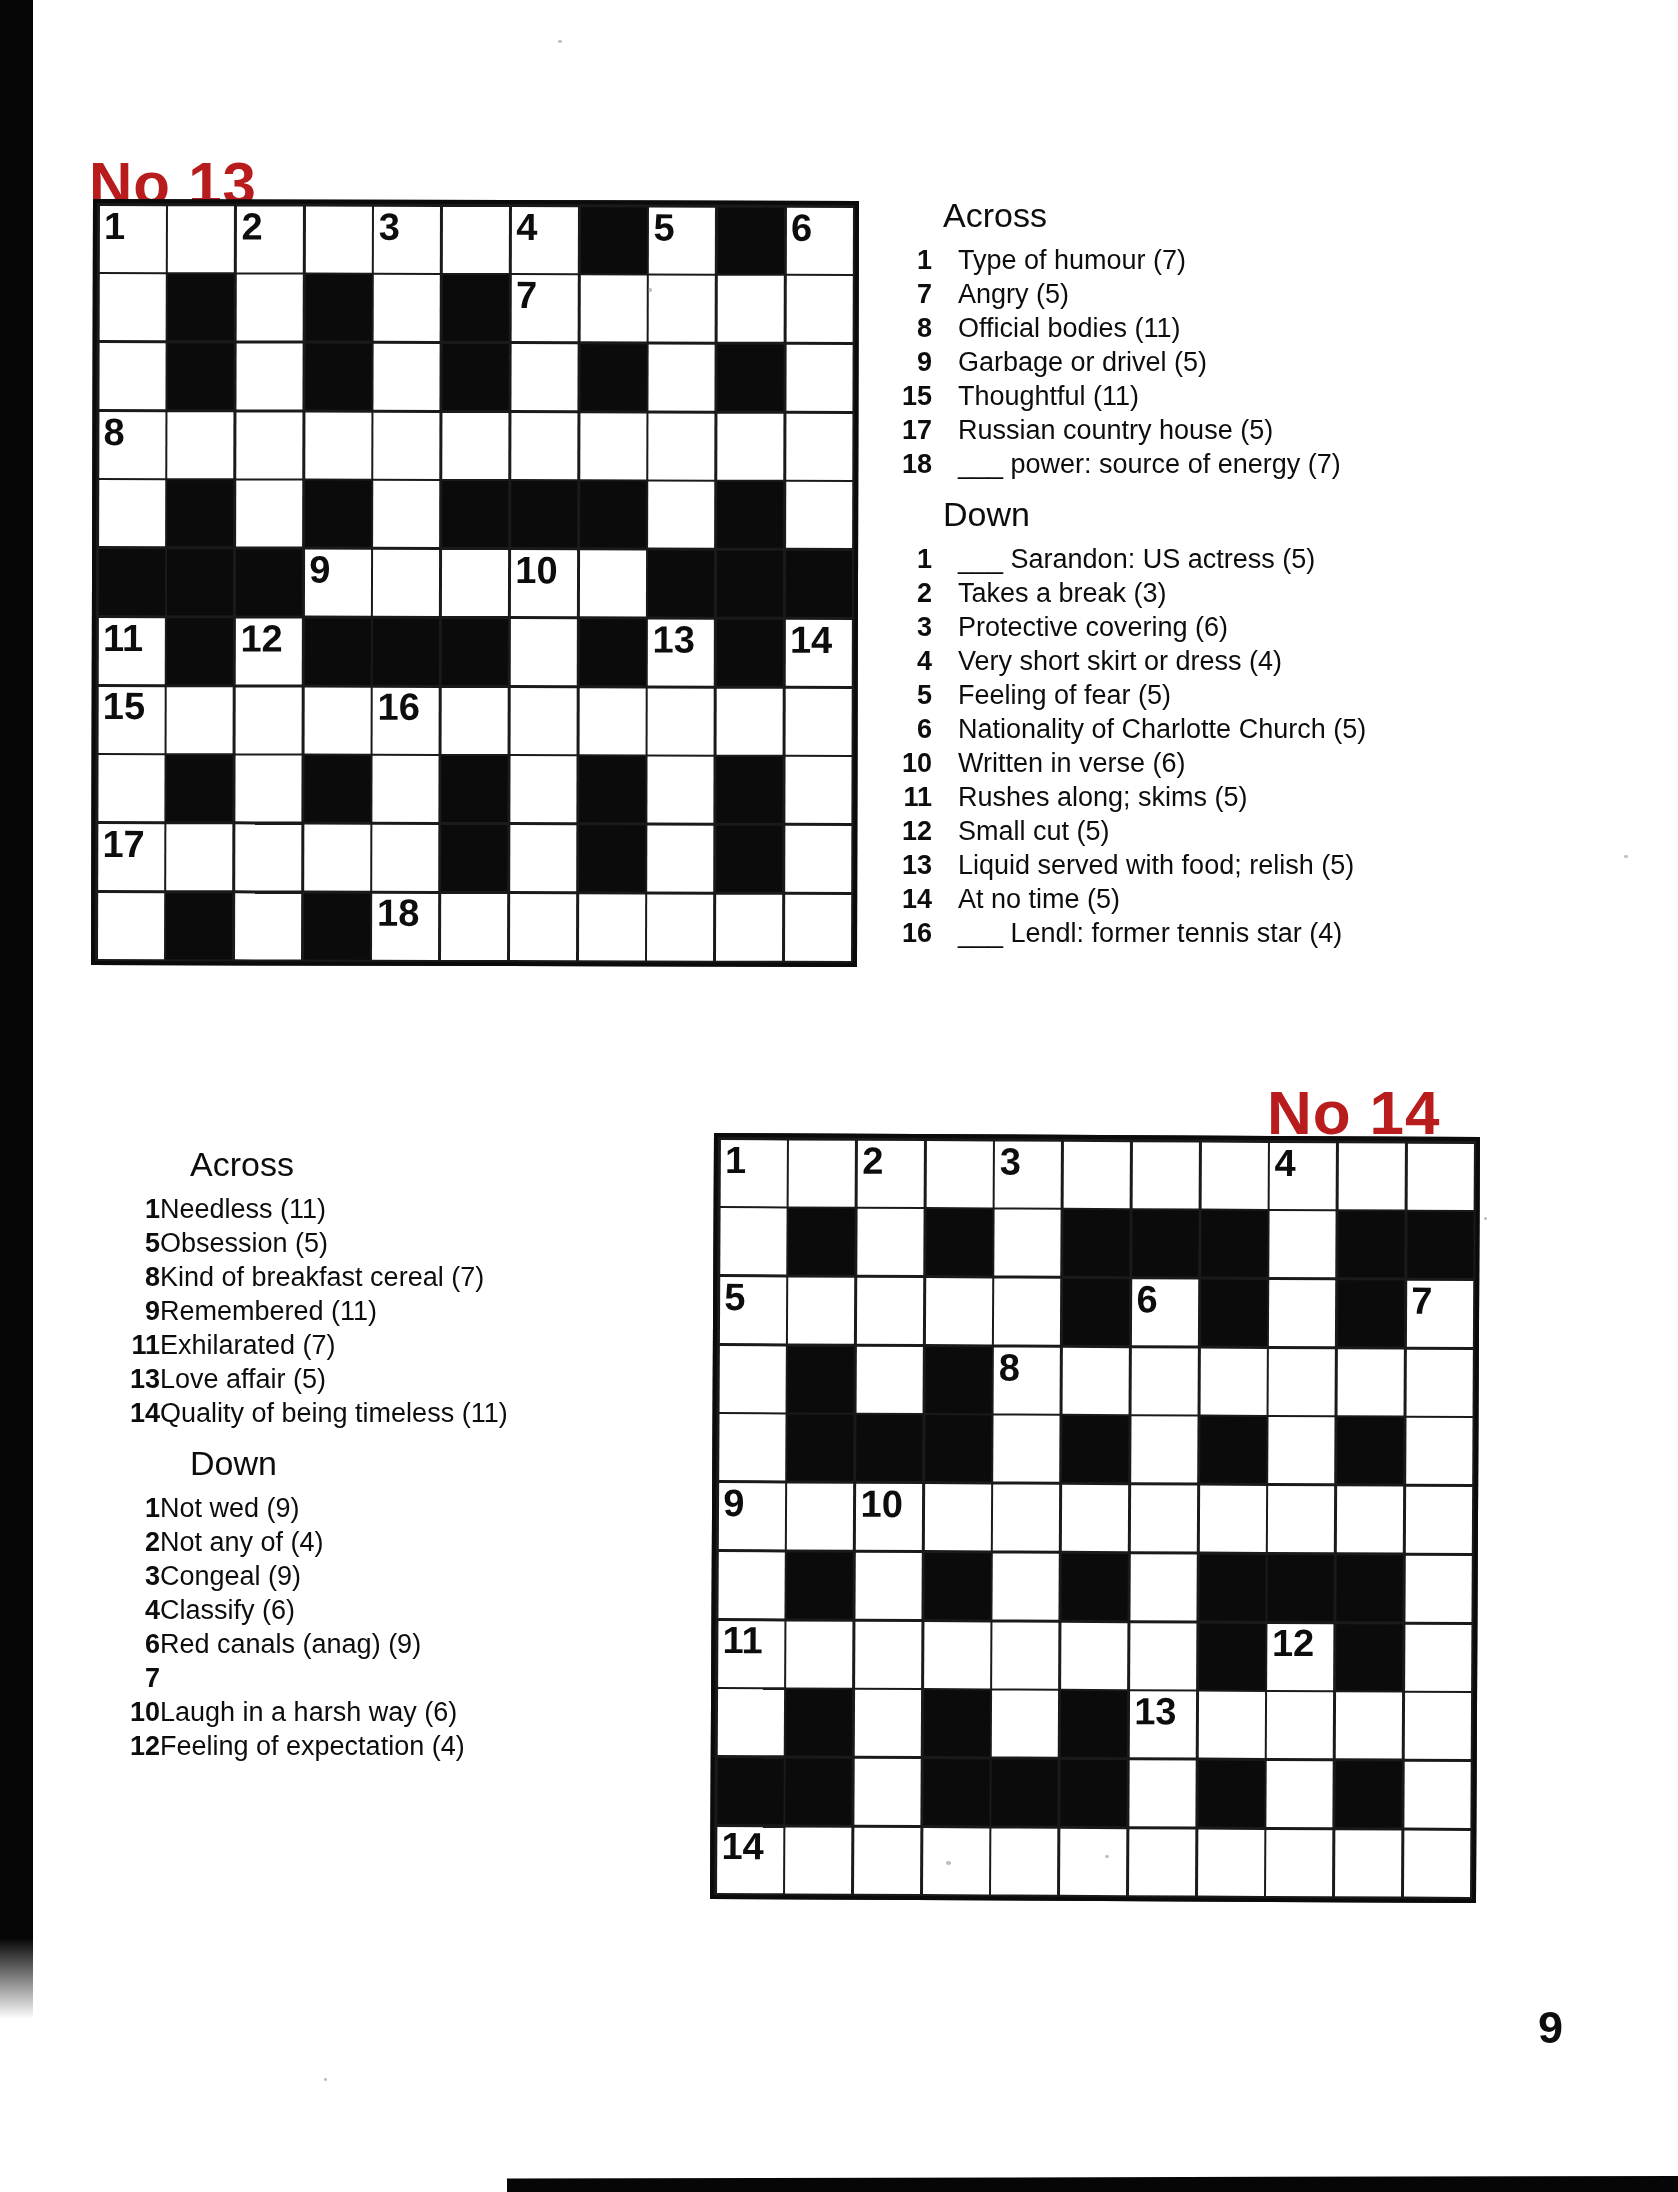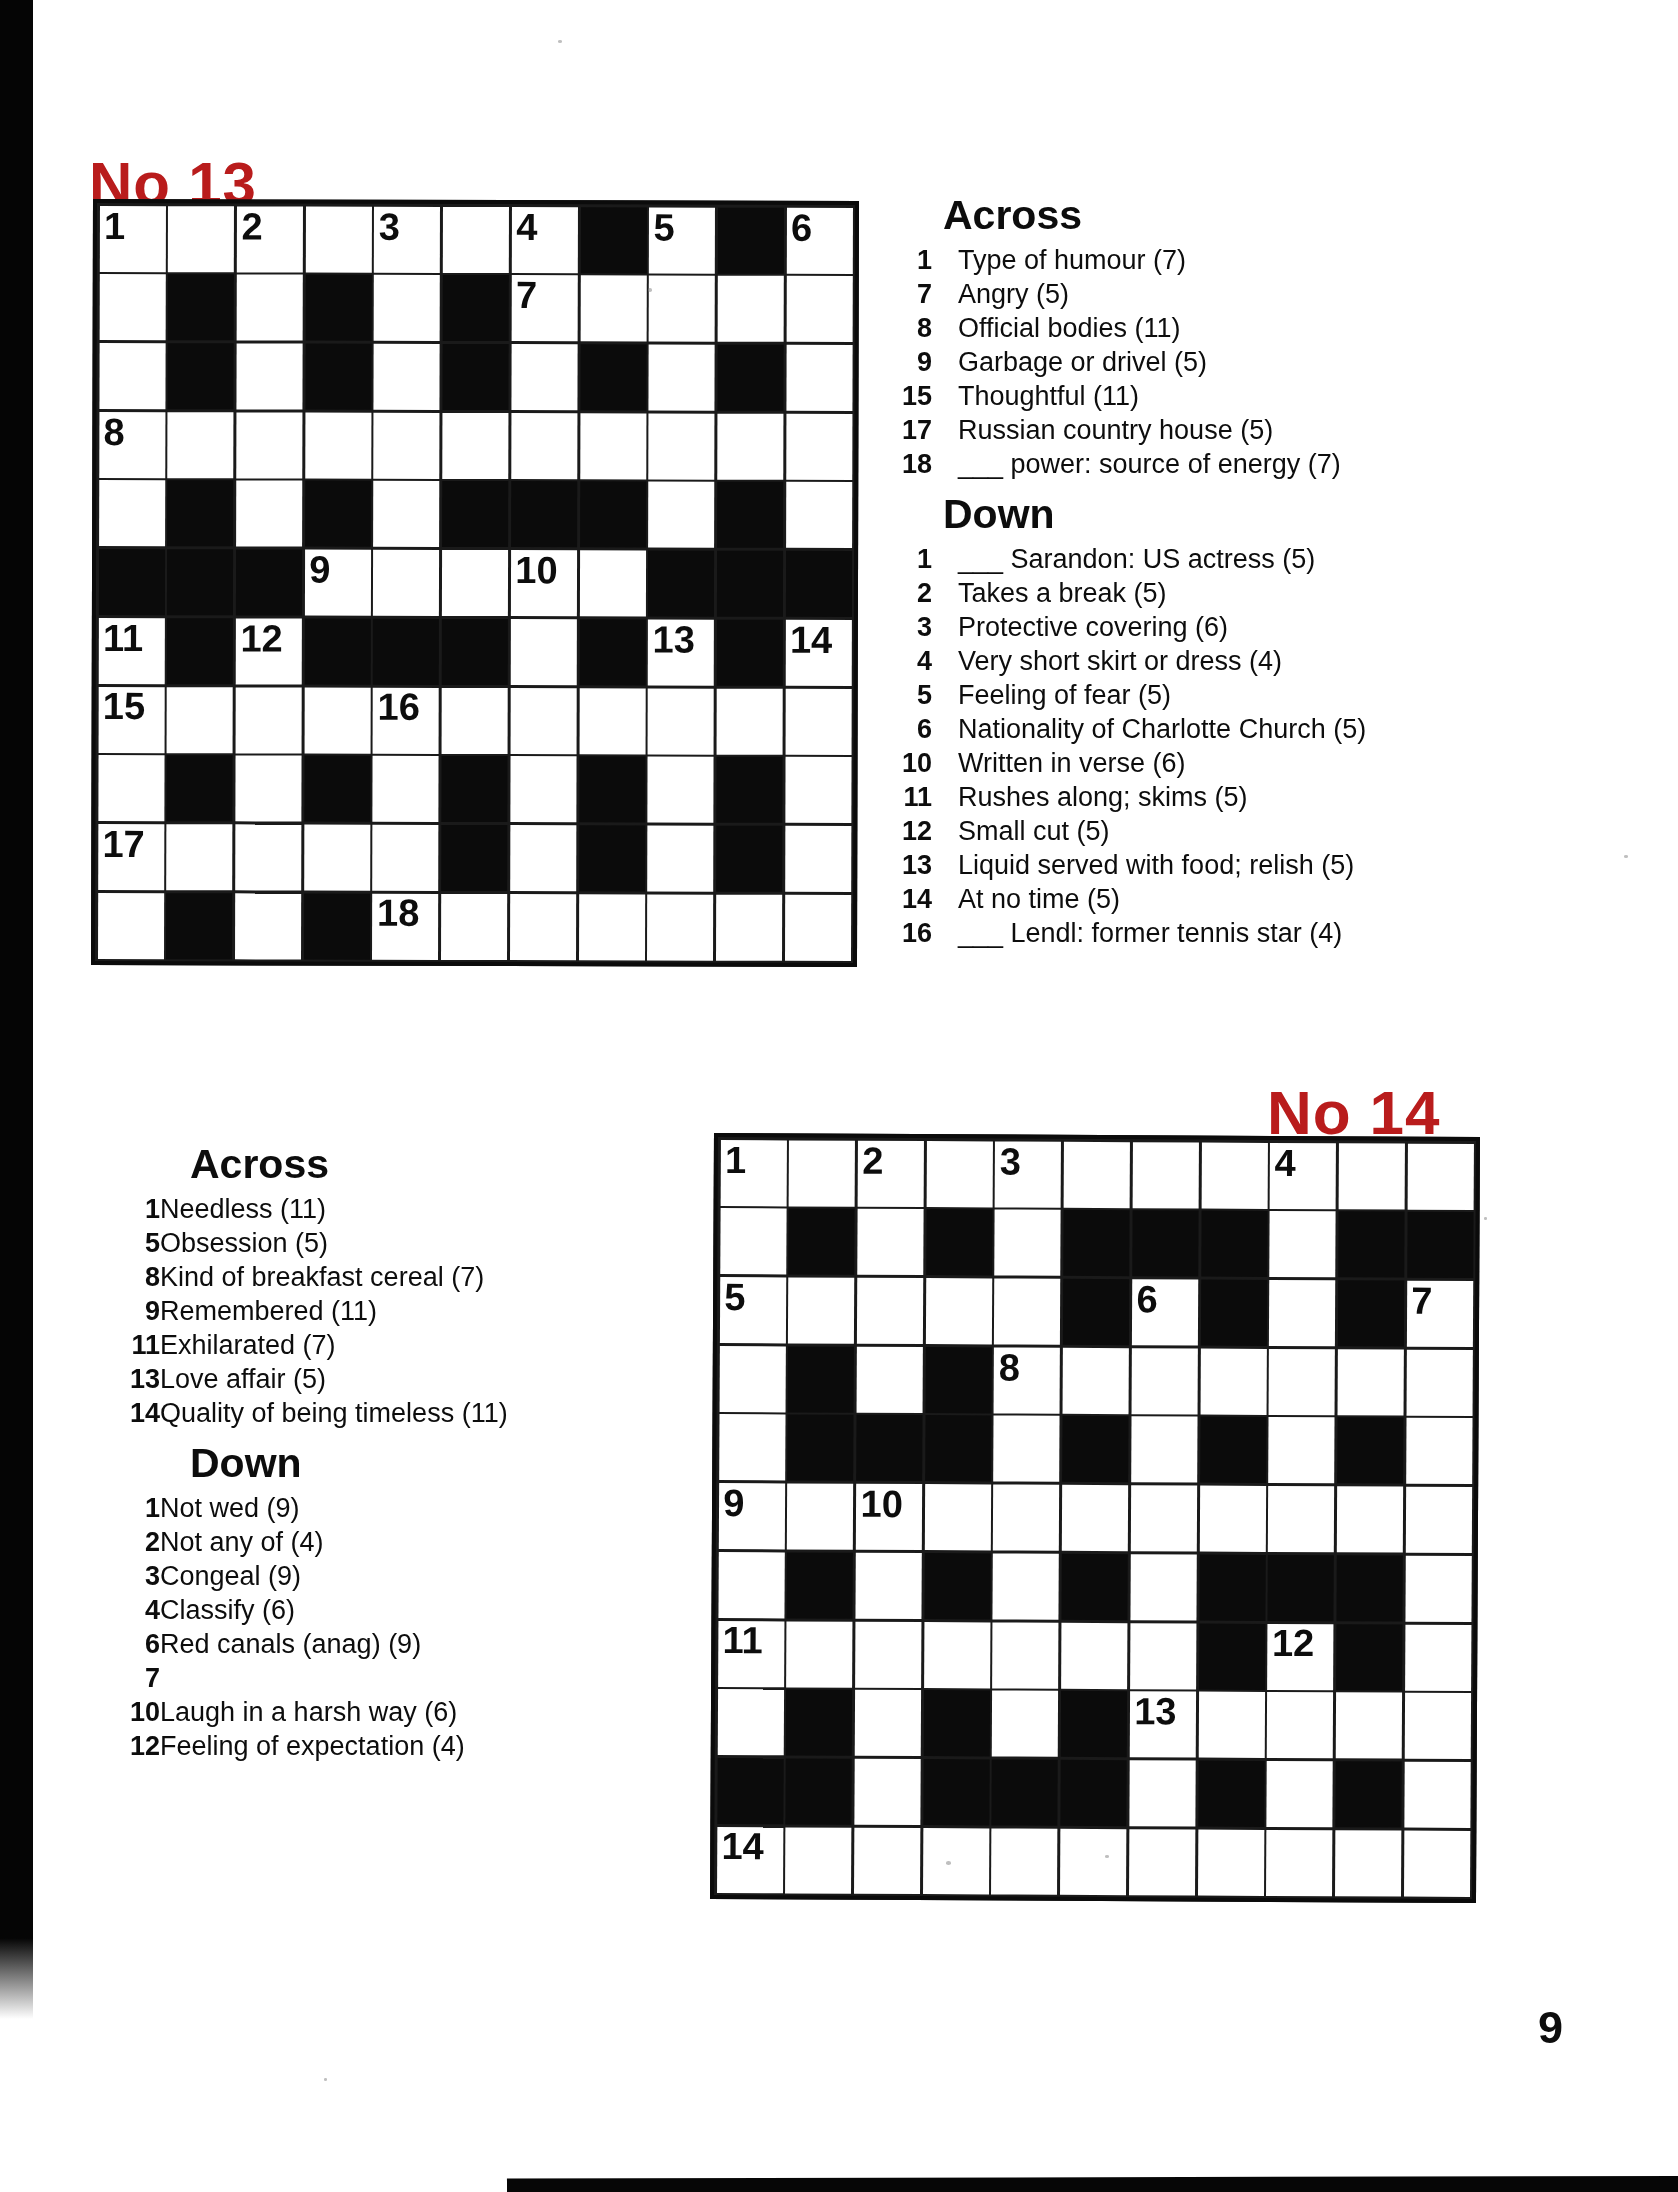--- a/index.html
+++ b/index.html
@@ -40,21 +40,21 @@
   .cnum{
     position:absolute;left:4.5px;top:0.9px;
     font-size:38px;font-weight:700;line-height:1.05;color:#0d0d0d;
   }
 
   
   .clues{position:absolute;width:525px;}
   .c13{left:891px;top:194px;}
   .c14{left:119px;top:1143px;}
   .chead{
-    font-size:41px;font-weight:700;line-height:42px;color:#0d0d0d;
+    font-size:34px;font-weight:400;line-height:42px;color:#0d0d0d;
     margin:0 0 7.2px 52px;
   }
   .c14 .chead{margin-left:71px;}
   .chead.down-gap{margin-top:12px;}
   .clue{display:flex;align-items:flex-start;line-height:34px;font-size:27px;}
   .cl-num{flex:none;width:41px;text-align:right;font-weight:700;}
   .cl-txt{margin-left:26px;white-space:pre-line;}
   .c14 .cl-txt{margin-left:0;}
 
   .pageno{
@@ -262,21 +262,21 @@
       </div>
     </div>
   <div class="chead down-gap">Down</div>
   <div>
       <div class="clue">
         <span class="cl-num">1</span>
         <span class="cl-txt">___ Sarandon: US actress (5)</span>
       </div>
       <div class="clue">
         <span class="cl-num">2</span>
-        <span class="cl-txt">Takes a break (5)</span>
+        <span class="cl-txt">Takes a break (3)</span>
       </div>
       <div class="clue">
         <span class="cl-num">3</span>
         <span class="cl-txt">Protective covering (6)</span>
       </div>
       <div class="clue">
         <span class="cl-num">4</span>
         <span class="cl-txt">Very short skirt or dress (4)</span>
       </div>
       <div class="clue">

